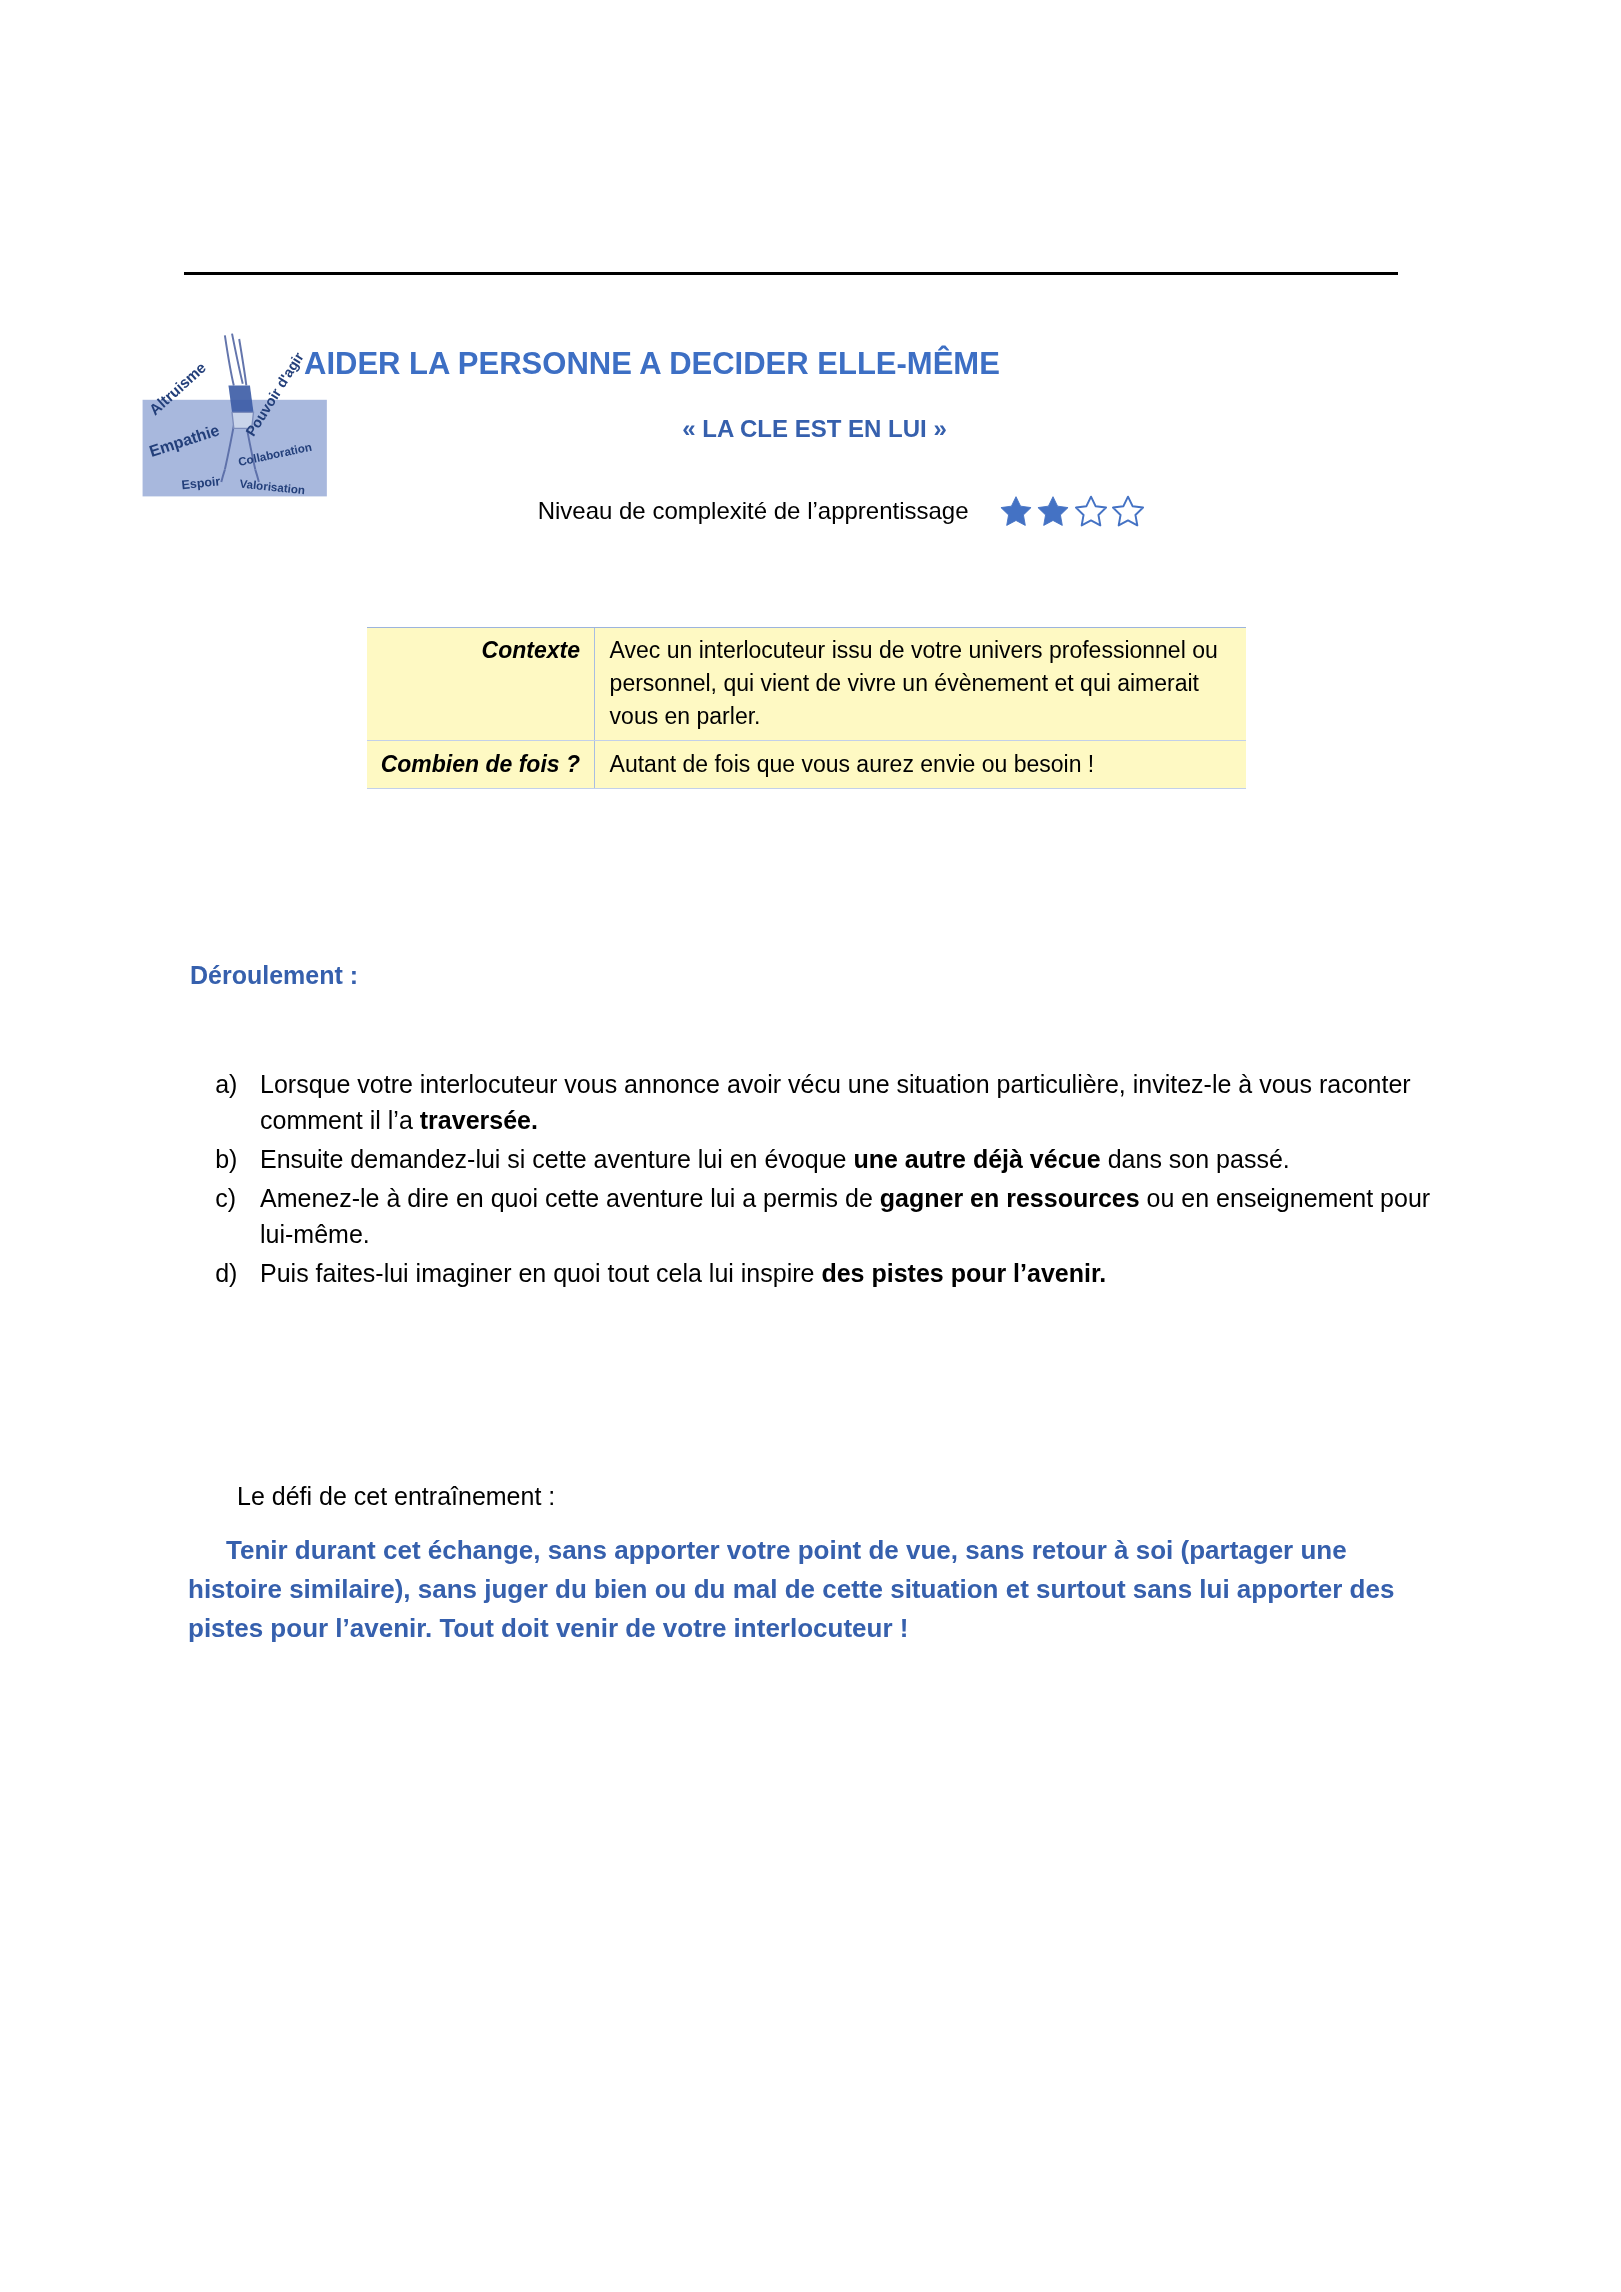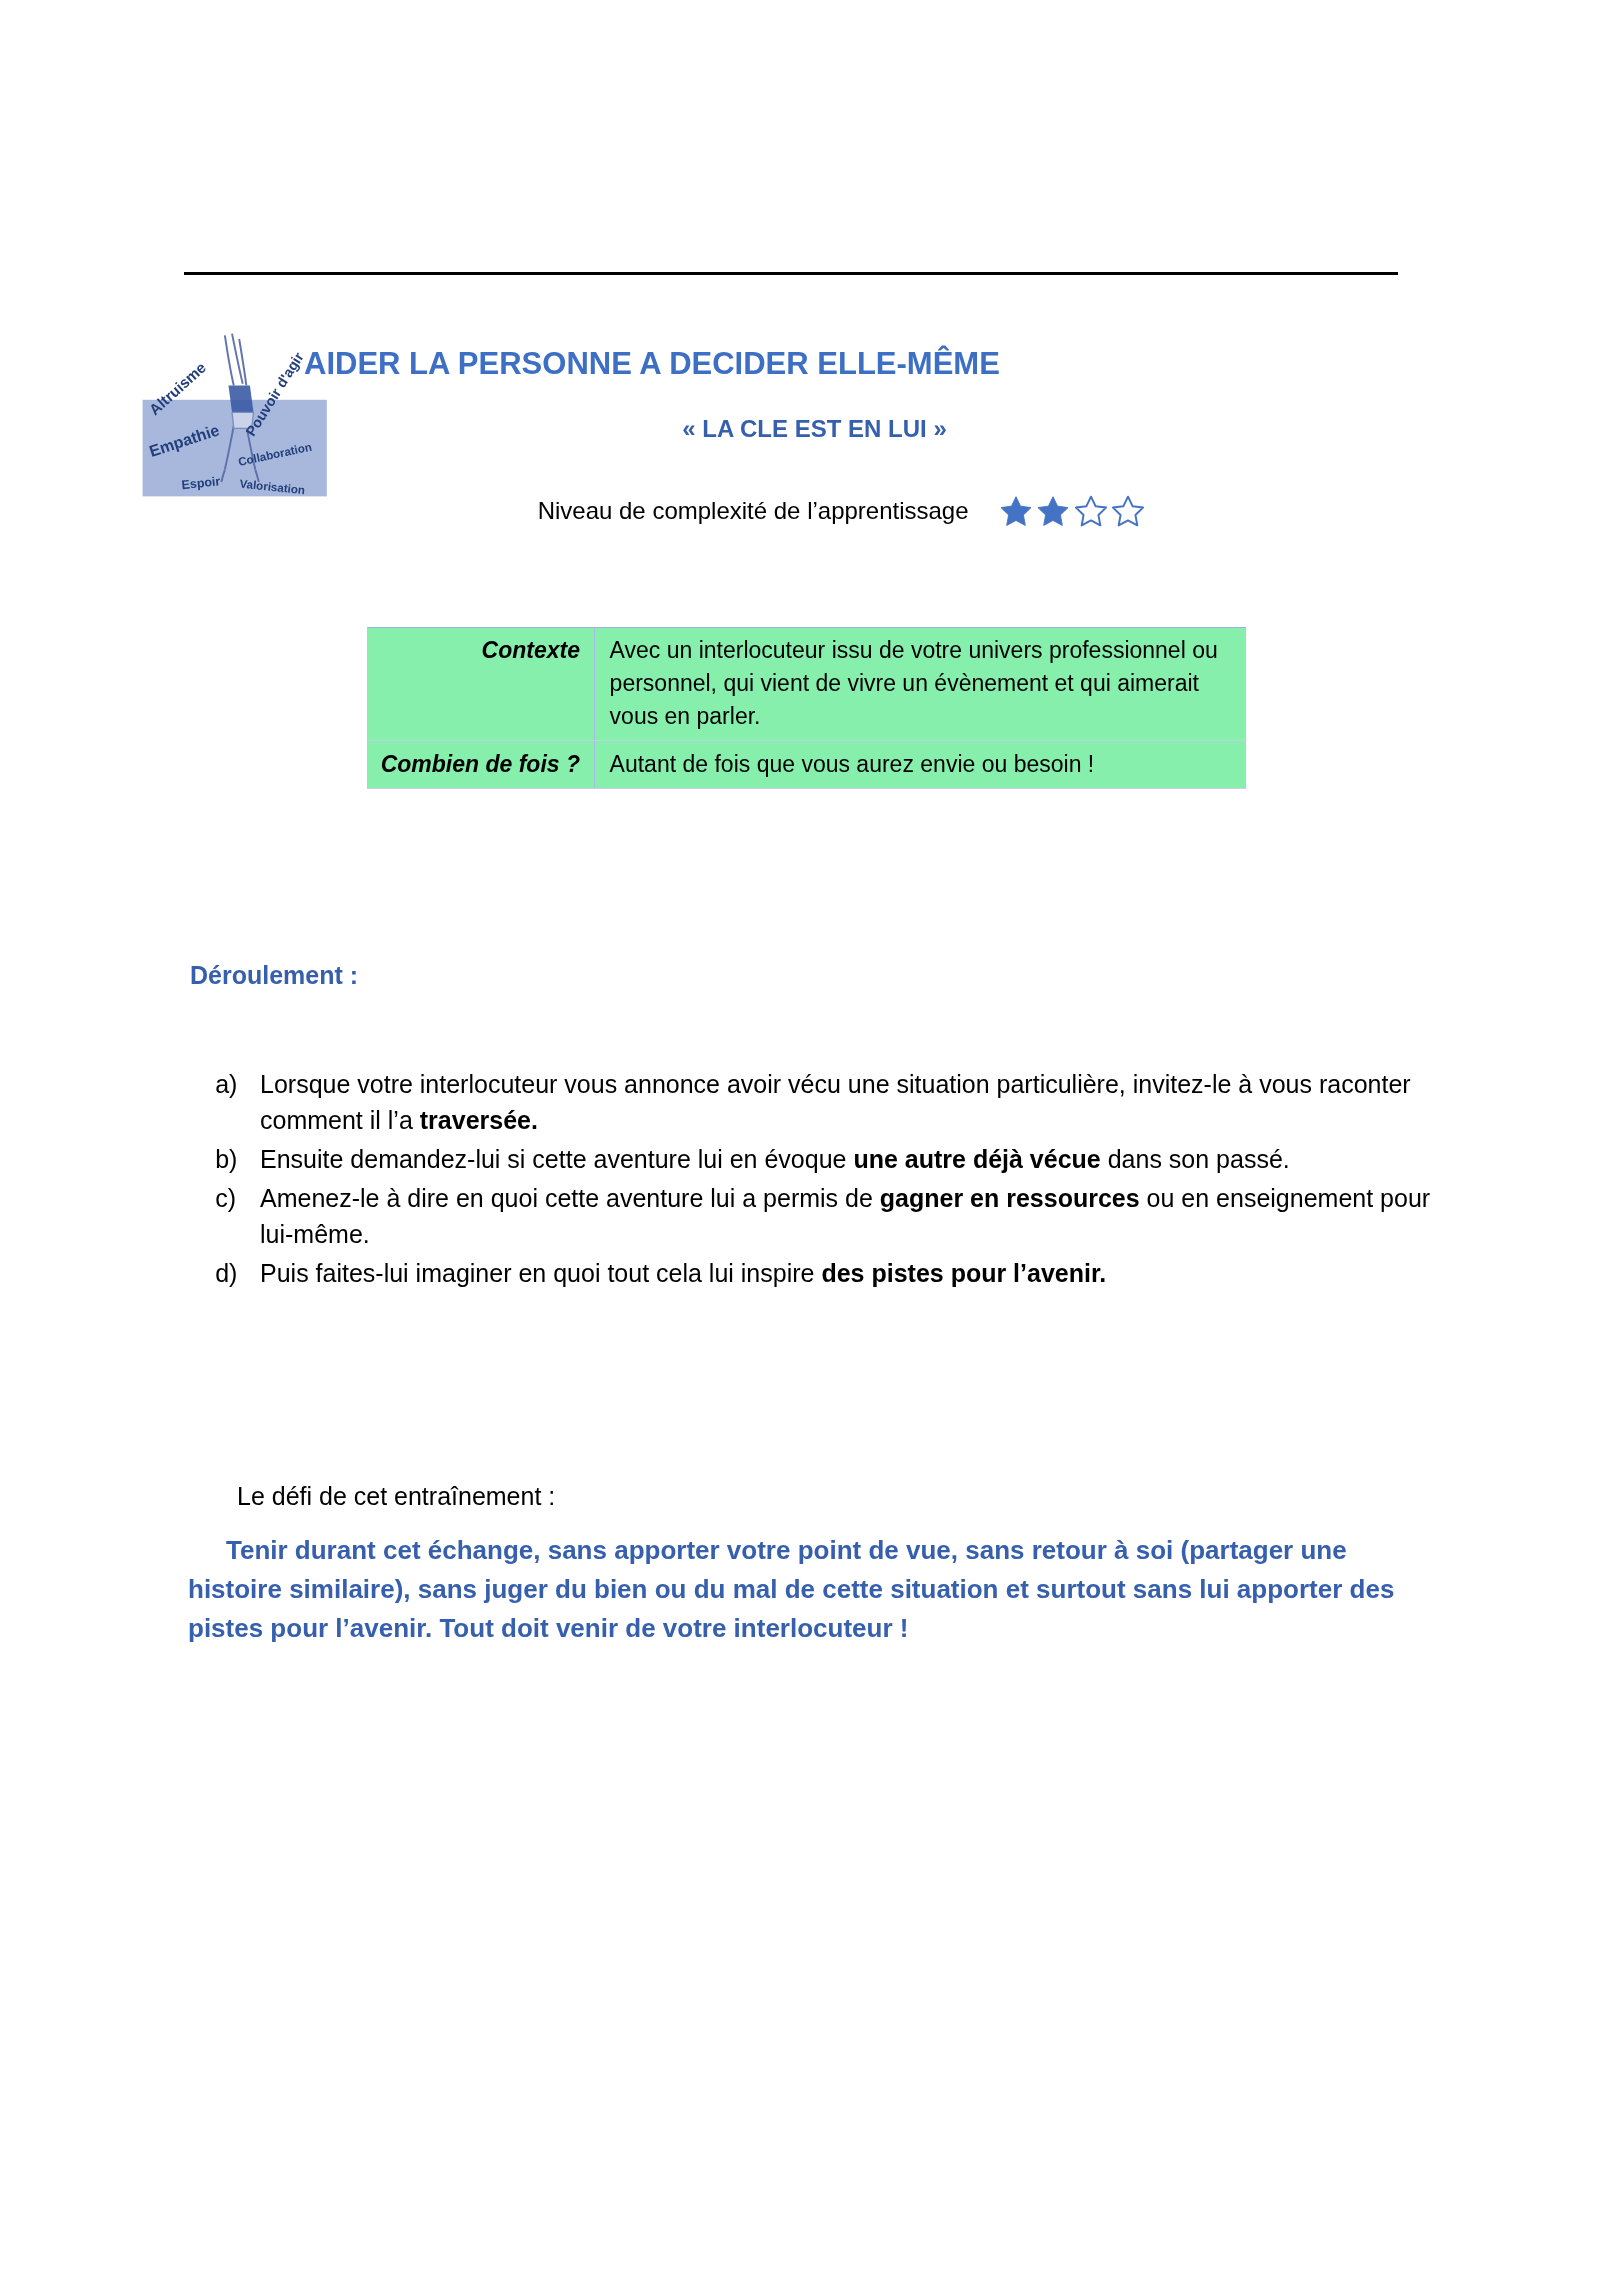--- a/index.html
+++ b/index.html
@@ -130,21 +130,21 @@
     font-weight: bold;
     font-style: italic;
     padding-right: 14.3px;
     white-space: normal;
   }
   .info-table td.value {
     text-align: left;
     padding-left: 14.3px;
   }
   .info-table tr.shaded td {
-    background: #86efac;
+    background: #fef9c3;
   }
   .info-table tr.shaded td.label {
     border-top: 1.8px solid #9cb4dd;
     border-bottom: 1.8px solid #c2d0ea;
   }
   .info-table tr.shaded td.value {
     border-top: 1.8px solid #9cb4dd;
     border-bottom: 1.8px solid #c2d0ea;
     border-left: 1.8px solid #a8bde2;
   }

